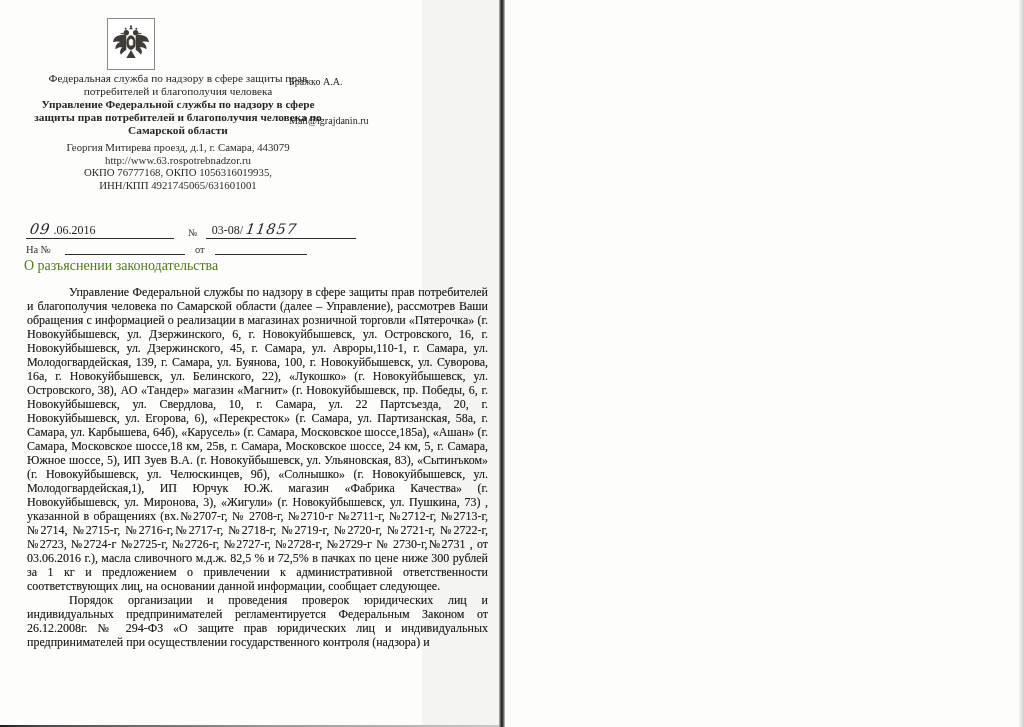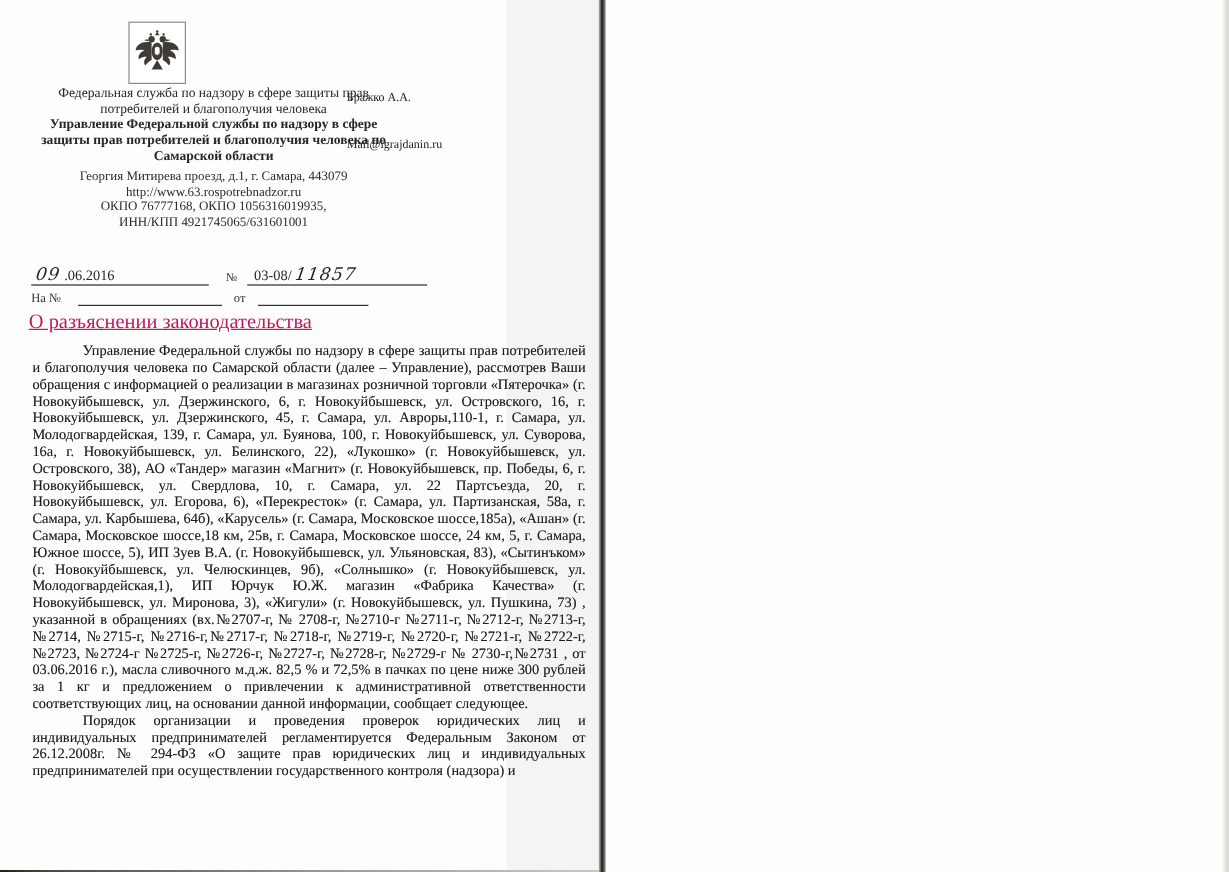--- a/index.html
+++ b/index.html
@@ -35,21 +35,21 @@
     display:flex;align-items:flex-end;white-space:nowrap;}
   .u{border-bottom:1.4px solid #2c2c2c;display:inline-block;}
   .hw{font-family:"DejaVu Serif",serif;font-style:italic;display:inline-block;
     transform:skewX(-8deg);color:#24242c;font-size:14.5px;letter-spacing:1px;}
   .ref-bold{font-weight:normal;}
   .num-label{font-size:10px;padding:0 8px 1px 14px;color:#333;}
   .reply-row{position:absolute;left:26px;top:241px;width:330px;font-size:10.5px;
     display:flex;align-items:flex-end;color:#333;white-space:nowrap;}
   .reply-row .u{height:13px;}
 
-  .subject{position:absolute;left:24px;top:258px;font-size:17px;color:#be185d;text-decoration:underline;}
+  .subject{position:absolute;left:24px;top:258px;font-size:14px;color:#4d7c0f;}
 
   
   .body-left{position:absolute;left:27px;top:285px;width:461px;}
   .doc-body p{margin:0;font-size:12px;line-height:14px;text-align:justify;
     text-indent:42px;color:#1d1d1d;text-shadow:0 0 .4px rgba(30,30,30,.45);}
 </style>
 </head>
 <body>
 
 <div class="page" id="page-left">

